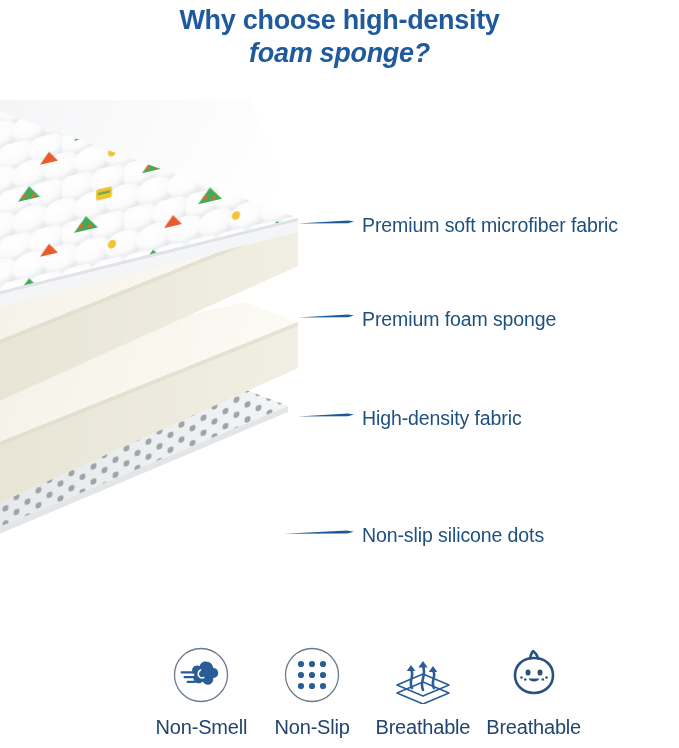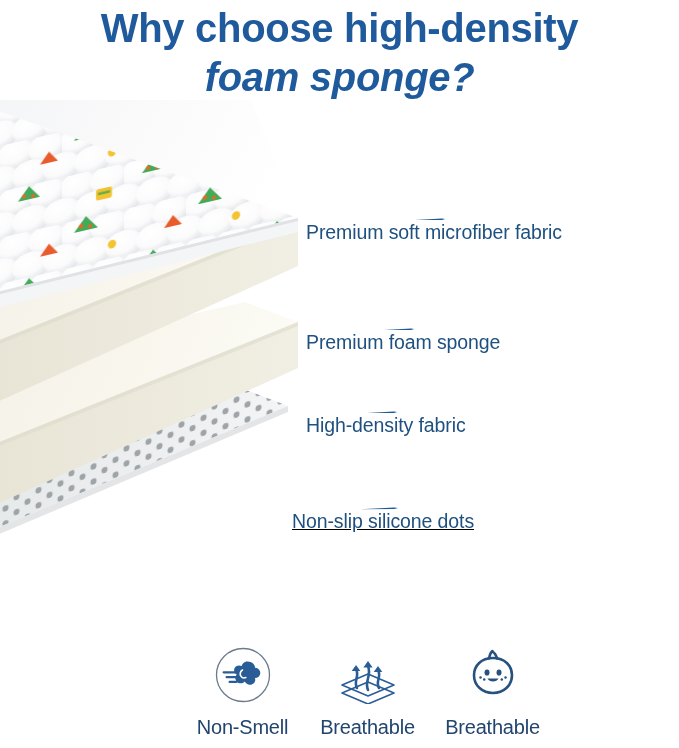--- a/index.html
+++ b/index.html
@@ -9,57 +9,55 @@
     background:#ffffff;
     font-family:"Liberation Sans", sans-serif;
     overflow:hidden;
   }
   #page { position:relative; width:679px; height:748px; background:#fff; }
 
   
   .heading {
     position:absolute; left:0; top:4px; width:679px;
     text-align:center;
-    font-size:40px; font-weight:bold; line-height:1.22;
+    font-size:27px; font-weight:bold; line-height:1.22;
     letter-spacing:-0.3px;
     color:#1f5a9c;
   }
   .heading .l1 { display:block; }
   .heading .l2 { display:block;font-style:italic; }
 
   
   #illustration {
     position:absolute; left:0; top:100px; width:360px; height:545px;
   }
   #illoSvg { position:absolute; left:0; top:0; }
 
   
   .callout {
     position:absolute;
-    display:flex; align-items:center;
+    display:flex; 
     height:26px;
-    flex-direction:column;
   }
   .callout .leader { display:block; }
   .callout .ctext {
     font-size:19.5px; color:#1e5080; white-space:nowrap;
     letter-spacing:-0.1px; line-height:1;
     margin-left:8px;
   }
   #callout-0 { left:298px; top:216px; }
-  #callout-1 { left:298px; top:326px; }
+  #callout-1 { left:298px; top:310px; }
   #callout-2 { left:298px; top:409px; }
-  #callout-3 { left:284px; top:505px;text-decoration:underline; }
+  #callout-3 { left:284px; top:526px; }
 
   
   #features {
     position:absolute; left:0; top:644px; width:589px; height:104px;
     display:flex; align-items:flex-start;
     padding-left:146px;
-    justify-content:center;
   }
   .feature {
     width:125px;
     display:flex; flex-direction:column; align-items:center;
   }
   .feature .fglyph { height:62px; display:flex; align-items:center; justify-content:center; }
   .feature .flabel {
     margin-top:10px;
     font-size:20px; color:#21456f; white-space:nowrap;
     letter-spacing:-0.2px;
@@ -221,20 +219,39 @@
                    c0.6 -2.6 2.6 -4.4 4.8 -4.6 z" fill="#2a5d96"></path>
           <path d="M28.5 24 c-2.2 1.2 -3 4 -1.6 6.1 c1.1 1.6 3.2 2.2 4.9 1.5" fill="none" stroke="#ffffff" stroke-width="1.6" stroke-linecap="round"></path>
           <rect x="8.5" y="25.2" width="15" height="2.3" rx="1.15" fill="#2a5d96"></rect>
           <rect x="11.5" y="30.0" width="12" height="2.3" rx="1.15" fill="#2a5d96"></rect>
           <rect x="14.5" y="34.8" width="9" height="2.3" rx="1.15" fill="#2a5d96"></rect>
         </svg>
       </div>
       <span class="flabel">Non-Smell</span>
     </div>
 
+    <div class="feature">
+      <div class="fglyph">
+        <svg width="58" height="58" viewBox="0 0 58 58">
+          <circle cx="29" cy="29" r="26.5" fill="none" stroke="#6b7a8c" stroke-width="1.3"></circle>
+          <g fill="#2a5d96">
+            <circle cx="18" cy="18" r="3.1"></circle>
+              <circle cx="29" cy="18" r="3.1"></circle>
+              <circle cx="40" cy="18" r="3.1"></circle>
+            <circle cx="18" cy="29" r="3.1"></circle>
+              <circle cx="29" cy="29" r="3.1"></circle>
+              <circle cx="40" cy="29" r="3.1"></circle>
+            <circle cx="18" cy="40" r="3.1"></circle>
+              <circle cx="29" cy="40" r="3.1"></circle>
+              <circle cx="40" cy="40" r="3.1"></circle>
+          </g>
+        </svg>
+      </div>
+      <span class="flabel">Non-Slip</span>
+    </div>
 
     <div class="feature">
       <div class="fglyph">
         <svg width="62" height="58" viewBox="0 0 62 58">
           <g fill="none" stroke="#2a5d96" stroke-width="1.6" stroke-linejoin="round">
             <polygon points="31,28 57,39 31,50 5,39"></polygon>
             <polygon points="31,36 57,47 31,58 5,47"></polygon>
           </g>
           <g fill="none" stroke="#2a5d96" stroke-width="2.6" stroke-linecap="round">
             <path d="M20 42 C16 35 23 30 19 23"></path>

